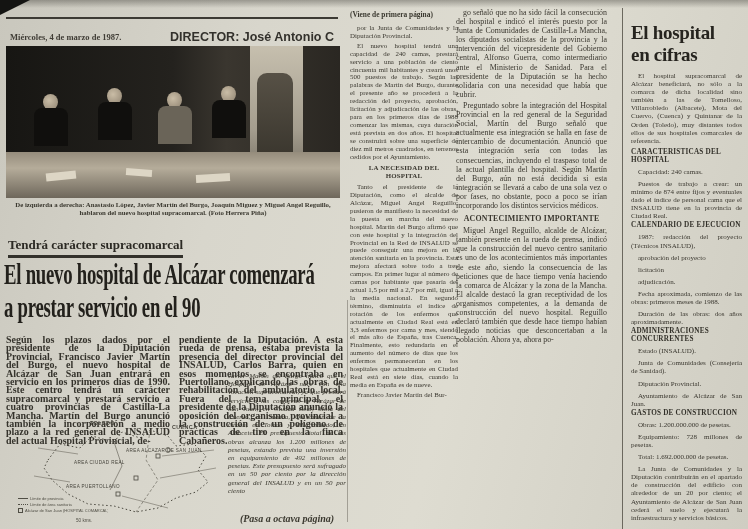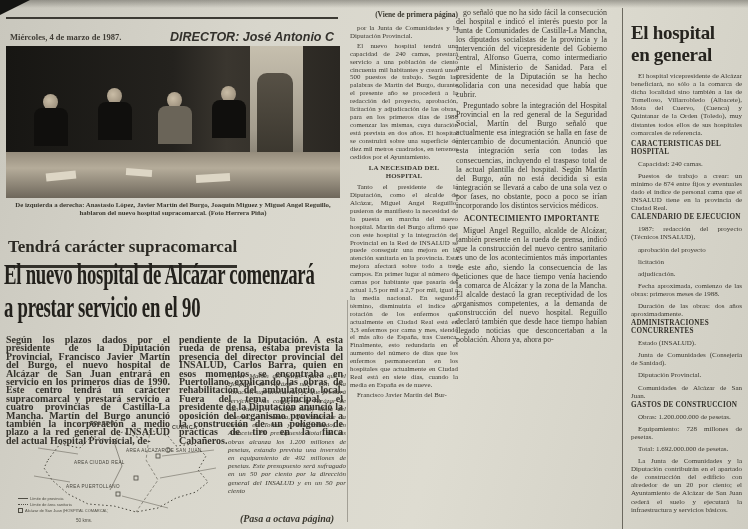--- a/index.html
+++ b/index.html
@@ -11,43 +11,43 @@
   .corner-artifact{position:absolute;top:0;left:0;width:0;height:0;
     border-top:15px solid #141412;border-right:30px solid transparent;}
   .edge-shadow{position:absolute;top:0;left:0;width:748px;height:8px;
     background:linear-gradient(180deg,rgba(40,38,32,.35),rgba(40,38,32,0));}
 
   
   .masthead{position:absolute;left:6px;top:17px;width:332px;height:39px;
     border-top:2px solid #3c3a34;border-bottom:2px solid #3c3a34;
     display:flex;align-items:center;justify-content:space-between;padding:0 4px;box-sizing:border-box;}
   .mh-date{font-size:8.5px;font-weight:bold;color:#403d36;}
-  .mh-director{font-family:"Liberation Sans","DejaVu Sans",sans-serif;font-weight:bold;font-size:12.5px;color:#33312c;font-style:italic;}
+  .mh-director{font-family:"Liberation Sans","DejaVu Sans",sans-serif;font-weight:bold;font-size:12.5px;color:#33312c;}
 
   
   .photo{position:absolute;left:6px;top:46px;width:334px;height:152px;overflow:hidden;
     background:linear-gradient(90deg,#171613 0%,#24221e 50%,#3a362f 66%,#2a2722 100%);}
   .ph-door{position:absolute;left:73%;top:0;width:16%;height:100%;
     background:linear-gradient(180deg,#c6bfae 0%,#a49d8e 55%,#615b50 100%);}
   .ph-stand{position:absolute;left:75%;top:18%;width:11%;height:82%;border-radius:10px 10px 0 0;
     background:linear-gradient(180deg,#575146,#2c2922);}
   .ph-table{position:absolute;left:0;bottom:0;width:100%;height:30%;
     background:linear-gradient(180deg,#958c7c 0%,#b5ac9a 35%,#6e675b 100%);}
   .ph-paper{position:absolute;background:#ddd6c5;}
   .fig{position:absolute;width:34px;height:52px;}
   .fig .head{position:absolute;left:9px;top:0;width:15px;height:16px;border-radius:50%;
     background:radial-gradient(circle at 40% 40%,#cabda6,#8e8270);}
   .fig .body{position:absolute;left:0;top:14px;width:34px;height:38px;border-radius:8px 8px 0 0;background:#100f0d;}
   .fig.light .body{background:#6a6458;}
 
   .caption{position:absolute;left:6px;top:201px;width:334px;font-size:6.8px;font-weight:bold;
     line-height:8px;text-align:center;color:#3a382f;}
 
-  .kicker{position:absolute;left:8px;top:237px;font-size:17px;font-weight:bold;
-    border-bottom:3px solid #33312b;padding-bottom:8px;color:#2c2a24;}
+  .kicker{position:absolute;left:8px;top:237px;font-size:13px;font-weight:bold;
+    border-bottom:3px solid #33312b;padding-bottom:2px;color:#2c2a24;}
 
   .headline{position:absolute;left:4px;top:258px;transform:scale(0.78,1.22);transform-origin:0 0;
     font-size:24px;font-weight:bold;line-height:27px;white-space:nowrap;letter-spacing:-.3px;color:#23211c;}
 
   .lead{position:absolute;left:6px;top:336px;width:338px;display:flex;gap:9px;}
   .lead .col{width:164px;font-size:10px;font-weight:bold;line-height:8.4px;text-align:justify;color:#35332c;}
 
   
   .map{position:absolute;left:18px;top:420px;width:216px;height:106px;}
   .map svg{position:absolute;left:0;top:0;}
@@ -63,21 +63,21 @@
   .map .scale{position:absolute;left:58px;top:98px;font-size:4.6px;color:#504e45;
     font-family:"Liberation Sans","DejaVu Sans",sans-serif;}
 
   
   .note{position:absolute;left:228px;top:372px;width:118px;font-size:7px;font-style:italic;
     line-height:8.2px;text-align:justify;color:#3a382f;}
   .jump{position:absolute;left:228px;top:513px;width:118px;text-align:center;
     font-size:10px;font-weight:bold;font-style:italic;color:#3a382f;}
 
   
-  .fromline{position:absolute;left:350px;top:10px;width:108px;text-align:right;font-size:7.4px;
+  .fromline{position:absolute;left:350px;top:10px;width:108px;text-align:left;font-size:7.4px;
     font-weight:bold;color:#3a382f;}
   .contcol1{position:absolute;left:350px;top:24px;width:108px;font-size:6.9px;line-height:7.9px;
     text-align:justify;color:#3a372f;}
   .contcol2{position:absolute;left:456px;top:8px;width:151px;font-size:7.9px;line-height:9.1px;
     text-align:justify;color:#3a372f;}
   .contcol1 p,.contcol2 p{margin:0 0 2px;text-indent:7px;}
   .subhead{font-weight:bold;text-align:center;text-indent:0 !important;margin:4px 0 3px !important;
     letter-spacing:.2px;}
 
   .vrule{position:absolute;left:622px;top:8px;width:1px;height:521px;background:#6b685e;}
@@ -184,41 +184,41 @@
     <p class="subhead">ACONTECIMIENTO IMPORTANTE</p>
     <p>Miguel Angel Reguillo, alcalde de Alcázar, también presente en la rueda de prensa, indicó que la construcción del nuevo centro sanitario es uno de los acontecimientos más importantes de este año, siendo la consecuencia de las peticiones que de hace tiempo venía haciendo la comarca de Alcázar y la zona de la Mancha. El alcalde destacó la gran receptividad de los organismos competentes, a la demanda de construcción del nuevo hospital. Reguillo declaró también que desde hace tiempo habían llegado noticias que desconcertaban a la población. Ahora ya, ahora po-</p>
   </div>
 
   <div class="vrule"></div>
   <div class="vrule2"></div>
 
   <aside class="sidebar">
     <h2 class="sb-title">
       <span>El hospital</span><br>
-      <span>en general</span>
+      <span>en cifras</span>
     </h2>
-    <p class="sb-intro">El hospital vicepresidente de Alcázar beneficiará, no sólo a la comarca de dicha localidad sino también a las de Tomelloso, Villarrobledo (Albacete), Mota del Cuervo, (Cuenca) y Quintanar de la Orden (Toledo), muy distantes todos ellos de sus hospitales comarcales de referencia.</p>
+    <p class="sb-intro">El hospital supracomarcal de Alcázar beneficiará, no sólo a la comarca de dicha localidad sino también a las de Tomelloso, Villarrobledo (Albacete), Mota del Cuervo, (Cuenca) y Quintanar de la Orden (Toledo), muy distantes todos ellos de sus hospitales comarcales de referencia.</p>
 
     <h3>CARACTERISTICAS DEL HOSPITAL</h3>
     <p class="item">Capacidad: 240 camas.</p>
     <p class="item">Puestos de trabajo a crear: un mínimo de 874 entre fijos y eventuales dado el índice de personal cama que el INSALUD tiene en la provincia de Ciudad Real.</p>
 
     <h3>CALENDARIO DE EJECUCION</h3>
     <p class="item">1987: redacción del proyecto (Técnicos INSALUD),</p>
     <p class="item">aprobación del proyecto</p>
     <p class="item">licitación</p>
     <p class="item">adjudicación.</p>
     <p class="item">Fecha aproximada, comienzo de las obras: primeros meses de 1988.</p>
     <p class="item">Duración de las obras: dos años aproximadamente.</p>
 
     <h3>ADMINISTRACIONES CONCURRENTES</h3>
     <p class="item">Estado (INSALUD).</p>
     <p class="item">Junta de Comunidades (Consejería de Sanidad).</p>
     <p class="item">Diputación Provincial.</p>
-    <p class="item">Comunidades de Alcázar de San Juan.</p>
+    <p class="item">Ayuntamiento de Alcázar de San Juan.</p>
 
     <h3>GASTOS DE CONSTRUCCION</h3>
     <p class="item">Obras: 1.200.000.000 de pesetas.</p>
     <p class="item">Equipamiento: 728 millones de pesetas.</p>
     <p class="item">Total: 1.692.000.000 de pesetas.</p>
     <p class="item">La Junta de Comunidades y la Diputación contribuirán en el apartado de construcción del edificio con alrededor de un 20 por ciento; el Ayuntamiento de Alcázar de San Juan cederá el suelo y ejecutará la infraestructura y servicios básicos.</p>
   </aside>
 </div>
 
 </body></html>

